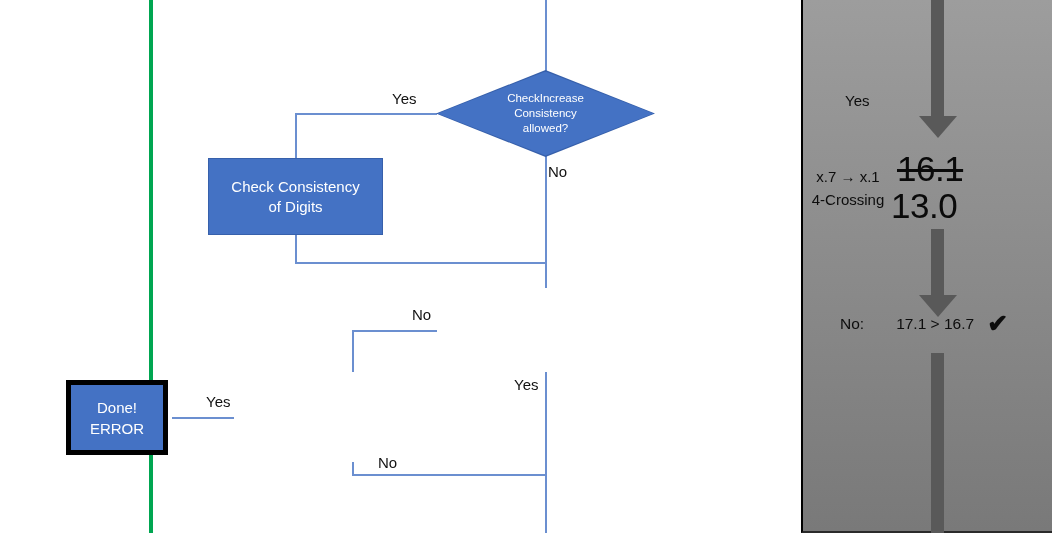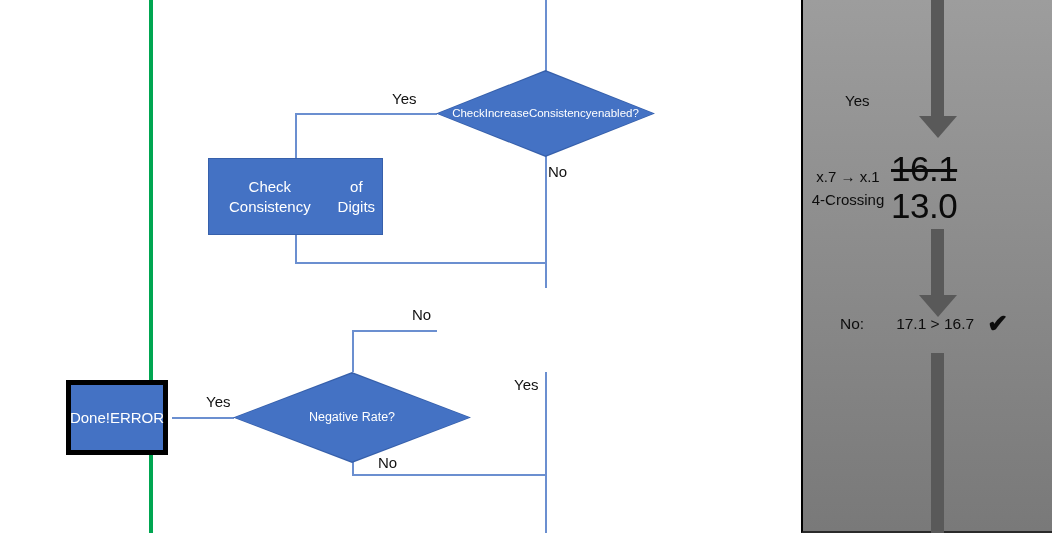--- a/index.html
+++ b/index.html
@@ -14,49 +14,49 @@
   .hline, .vline { position:absolute; background:var(--connector); }
   .hline { height:1.5px; }
   .vline { width:1.5px; }
 
   
   .diamond { position:absolute; }
   .diamond .shape-outer { position:absolute; inset:0; background:var(--node-border);
     clip-path:polygon(50% 0,100% 50%,50% 100%,0 50%); }
   .diamond .shape-inner { position:absolute; inset:1.5px; background:var(--node-fill);
     clip-path:polygon(50% 0,100% 50%,50% 100%,0 50%); }
-  .diamond .dtext { position:absolute; inset:0; display:flex; flex-direction:row;
+  .diamond .dtext { position:absolute; inset:0; display:flex; flex-direction:column;
     justify-content:center; align-items:center; color:#fff; font-size:11.5px;
     line-height:15px; text-align:left; }
   .d3text { font-size:12.5px !important; }
 
   
   .procbox { position:absolute; box-sizing:border-box; background:var(--node-fill);
-    border:1.6px solid var(--node-border); color:#fff; display:flex; 
+    border:1.6px solid var(--node-border); color:#fff; display:flex; flex-direction:column;
     justify-content:center; align-items:center; text-align:center;
     font-size:15px; line-height:20px; }
   .donebox { border:5px solid #000 !important; font-size:15px; line-height:21px; }
 
   
   .lbl { position:absolute; color:var(--label-text); font-size:15px; line-height:17px; }
 
   
   .panel { position:absolute; left:801px; top:0; width:251px; height:533px;
     box-sizing:border-box; border-left:2px solid #000; border-bottom:2px solid #2a2a2a;
     background:linear-gradient(var(--panel-top), var(--panel-bottom)); }
   .shaft { position:absolute; left:128px; width:13px; background:var(--arrow); }
   .ahead { position:absolute; left:116px; width:0; height:0;
     border-left:19px solid transparent; border-right:19px solid transparent;
     border-top:22px solid var(--arrow); }
   .panel-lbl { position:absolute; color:#0d0d0d; font-size:15px; }
   .rule-block { position:absolute; left:2px; top:165px; width:86px; text-align:center;
     color:#0d0d0d; font-size:15px; line-height:23px; }
   .values { position:absolute; left:88px; top:150px; color:#0a0a0a;
     font-size:35px; line-height:37px; letter-spacing:-0.5px; }
-  .values .old { text-decoration:line-through; text-decoration-thickness:2.5px; }
+  .values .old { text-decoration:line-through; text-decoration-thickness:2.5px;margin-left:6px; }
   .result-row { position:absolute; left:37px; top:315px; color:#0d0d0d;
     font-size:15.5px; white-space:nowrap;text-align:center; }
   .result-row .expr { margin-left:32px; }
   .result-row .check { margin-left:13px; font-size:25px; font-weight:bold;
     position:relative; top:3px; line-height:0; }
 </style>
 </head>
 <body>
 
 <div class="canvas">
@@ -75,37 +75,30 @@
   <div class="vline" style="left:352px; top:462px; height:14px"></div>
   <div class="hline" style="left:352px; top:474px; width:194px"></div>
   <div class="vline" style="left:545px; top:372px; height:161px"></div>
 
   <div class="diamond" style="left:436px; top:70px; width:219px; height:87px">
     <div class="shape-outer"></div>
     <div class="shape-inner"></div>
     <div class="dtext">
       <span>CheckIncrease</span>
       <span>Consistency</span>
-      <span>enabled?</span>
+      <span>allowed?</span>
     </div>
   </div>
 
   <div class="procbox" style="left:208px; top:158px; width:175px; height:77px">
     <span>Check Consistency</span>
     <span>of Digits</span>
   </div>
 
 
-  <div class="diamond" style="left:233px; top:372px; width:238px; height:91px">
-    <div class="shape-outer"></div>
-    <div class="shape-inner"></div>
-    <div class="dtext d3text">
-      <span>Negative Rate?</span>
-    </div>
-  </div>
 
   <div class="procbox donebox" style="left:66px; top:380px; width:102px; height:75px">
     <span>Done!</span>
     <span>ERROR</span>
   </div>
 
   <div class="lbl" style="left:392px; top:90px">Yes</div>
   <div class="lbl" style="left:548px; top:163px">No</div>
   <div class="lbl" style="left:412px; top:306px">No</div>
   <div class="lbl" style="left:514px; top:376px">Yes</div>

